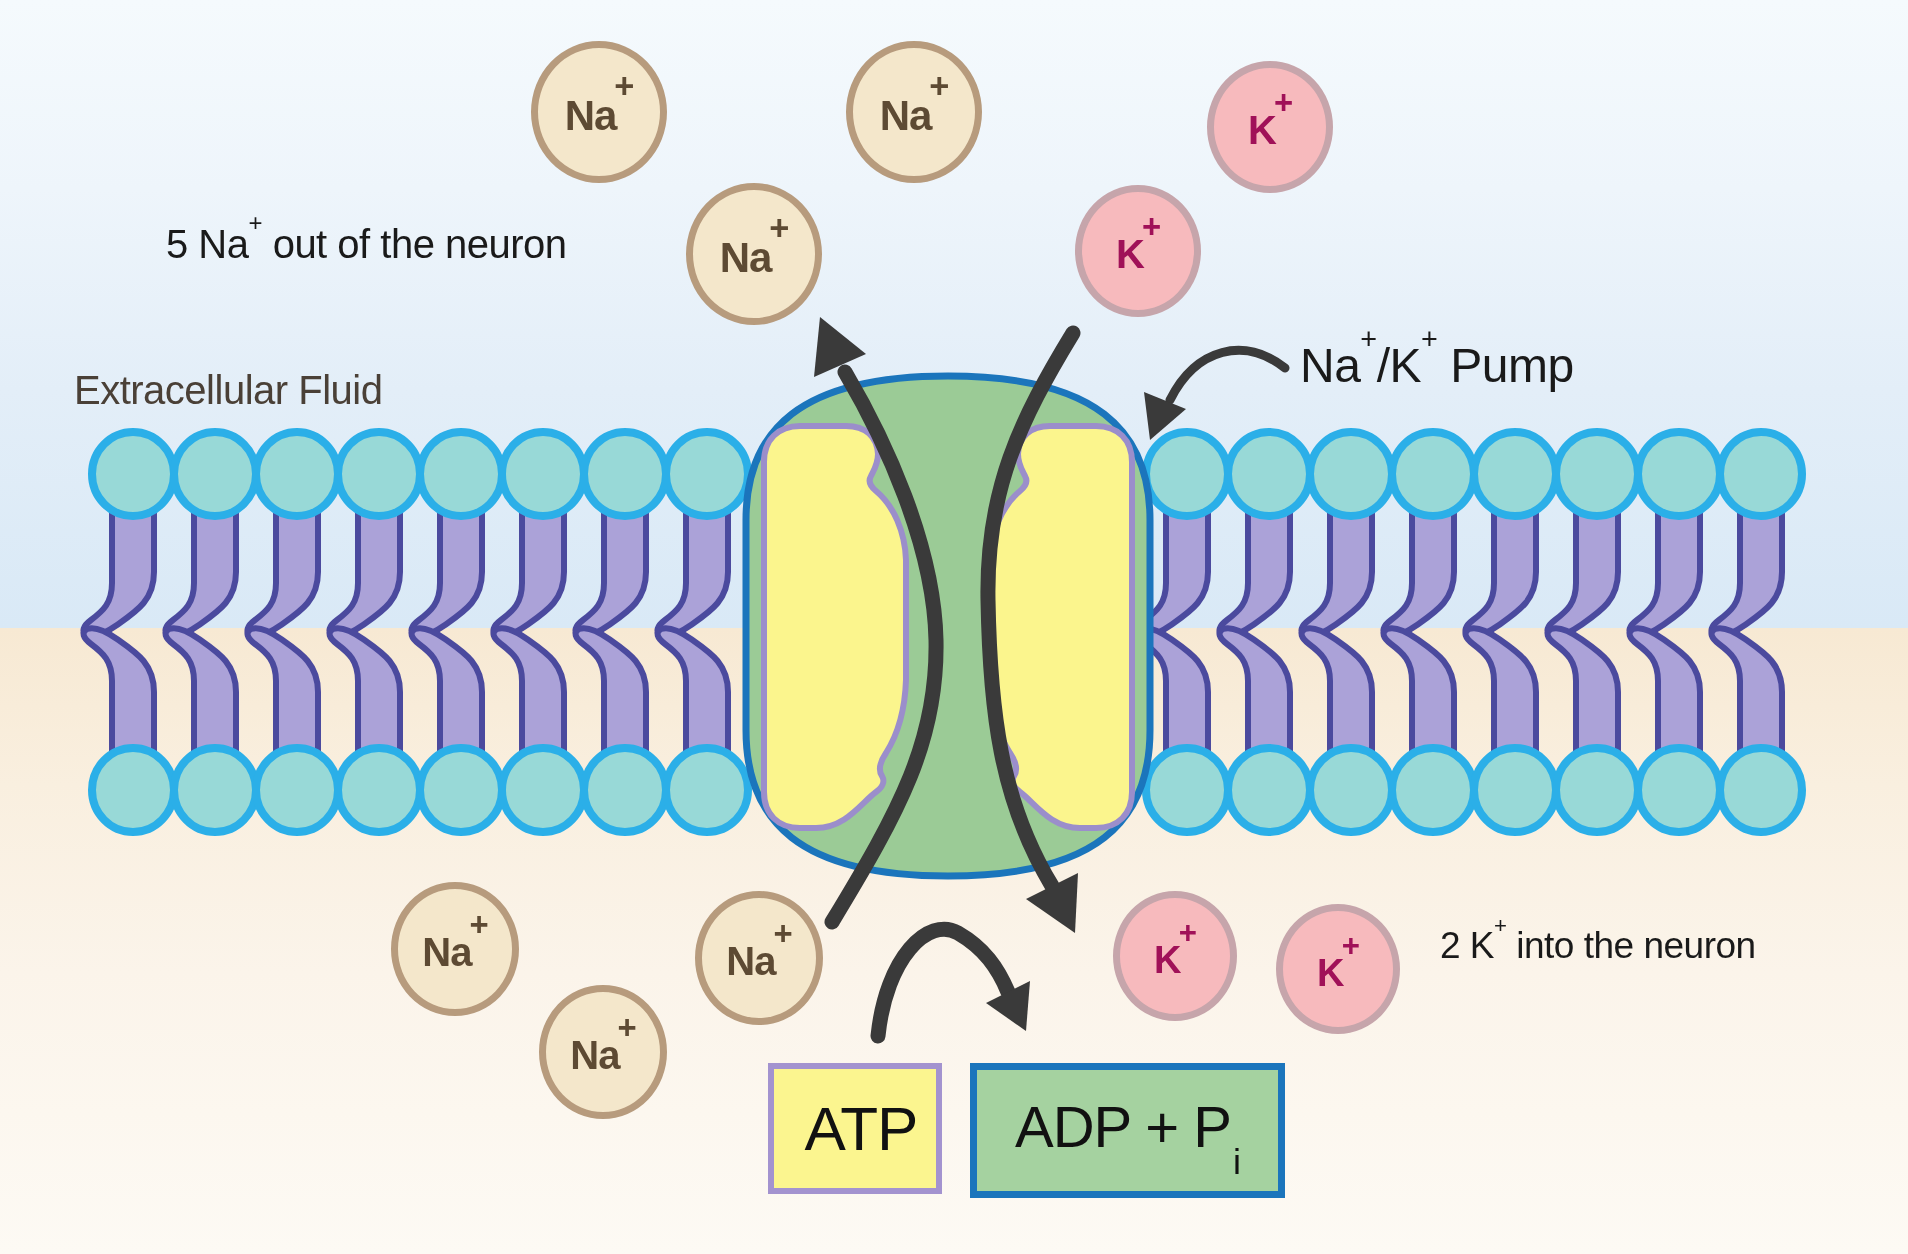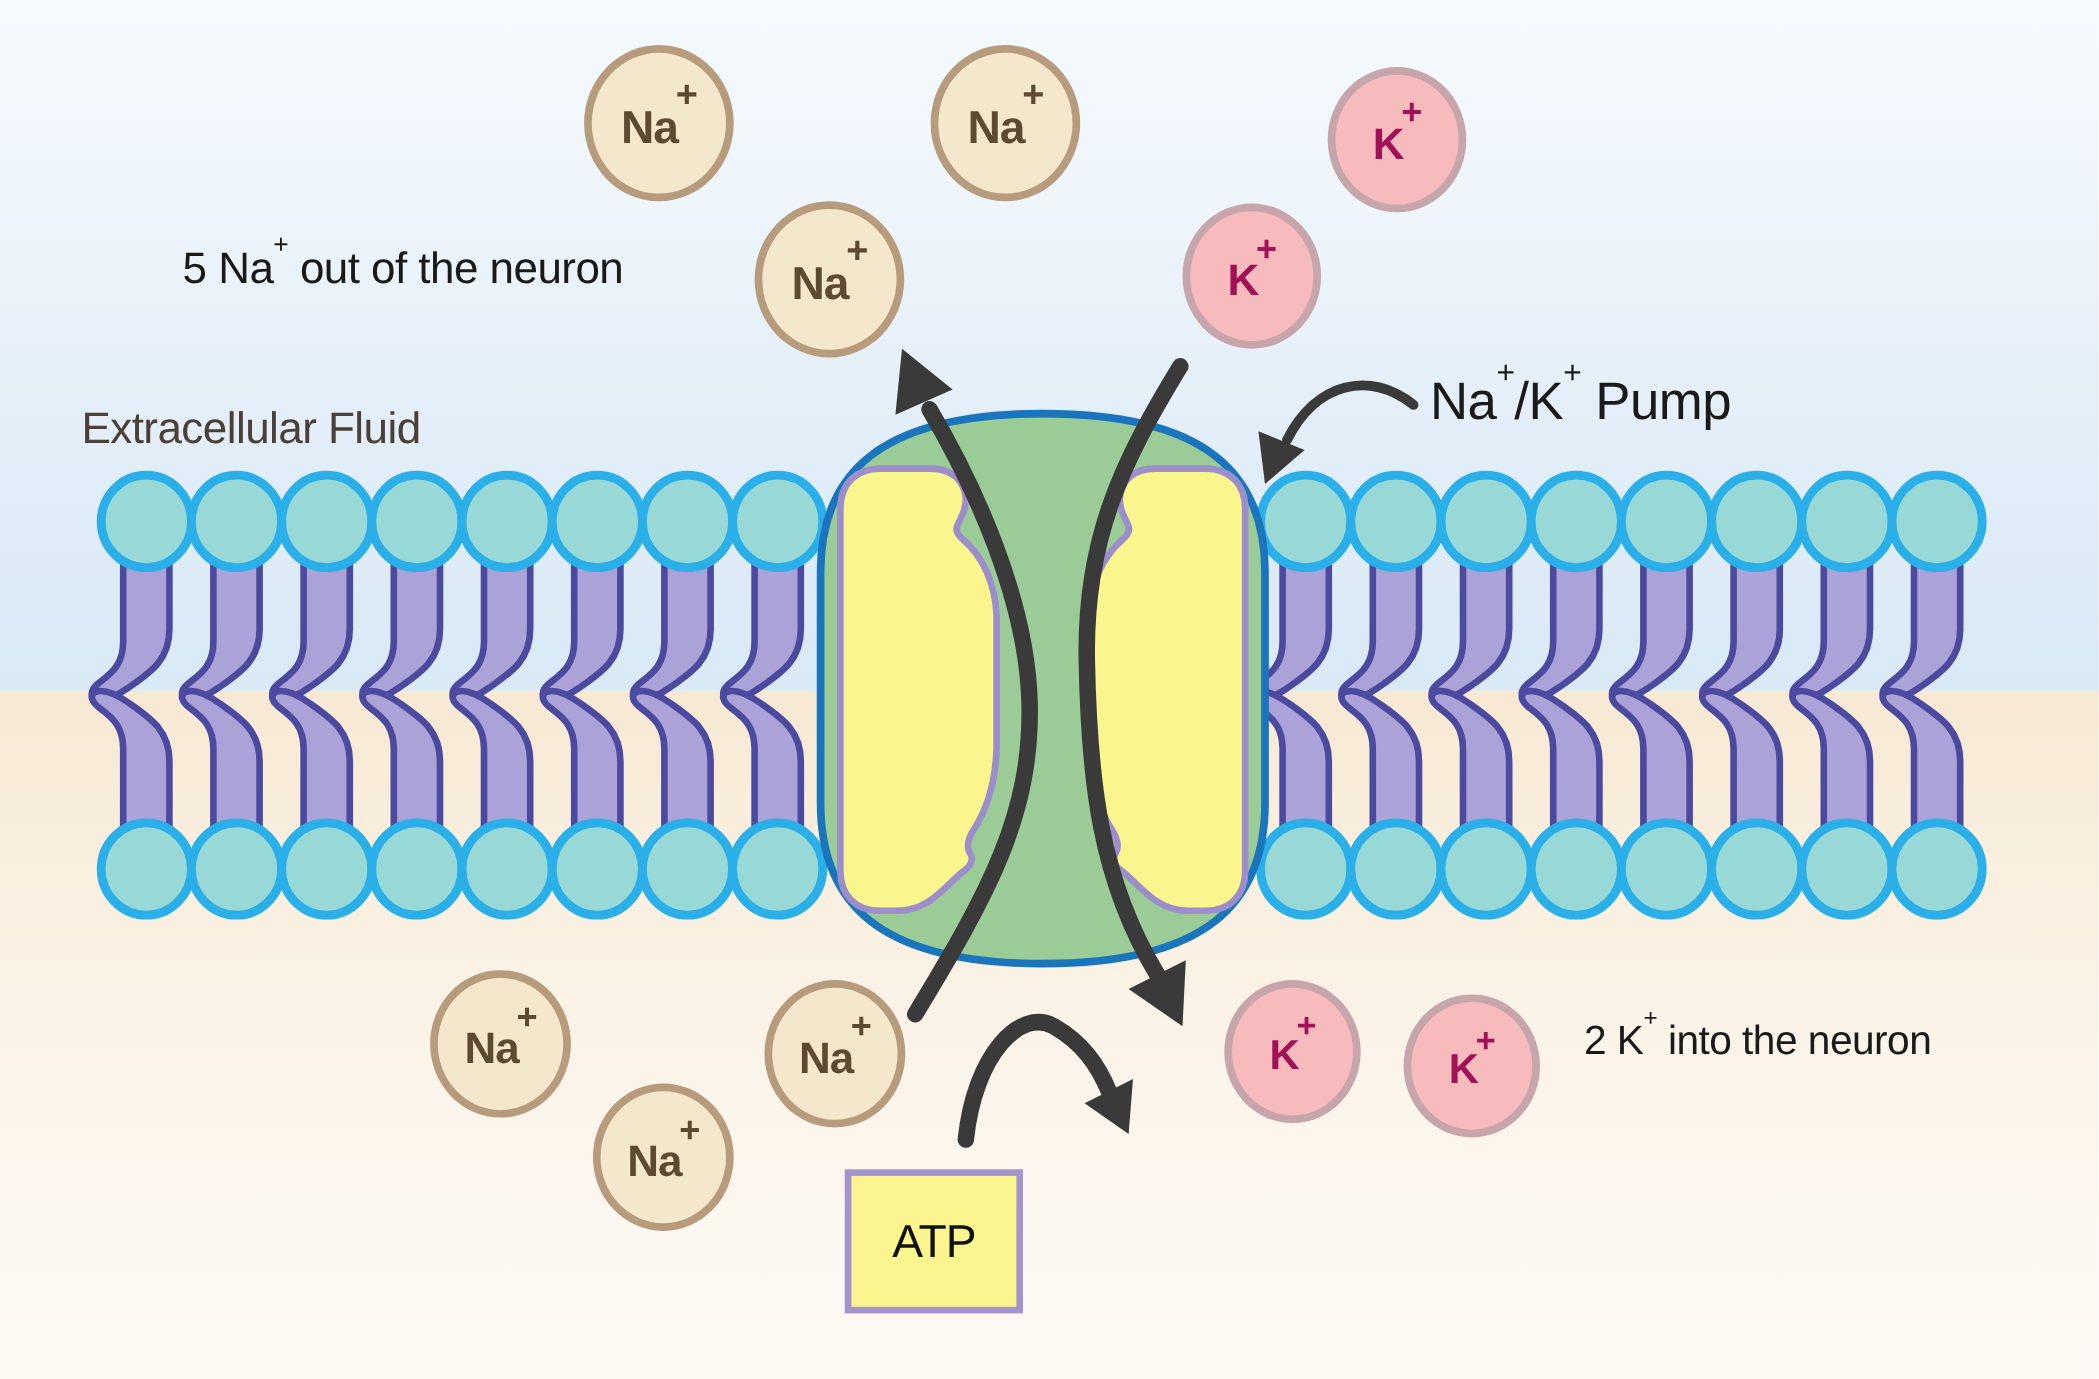--- a/index.html
+++ b/index.html
@@ -40,21 +40,21 @@
   .caption { position:absolute; color:var(--label-dark); white-space:nowrap; letter-spacing:-0.5px; }
   .caption sup { font-size:60%; position:relative; top:-0.55em; }
   .cap-na-out { left:166px; top:222px; font-size:40px; }
   .cap-k-in   { left:1440px; top:925px; font-size:37px; }
   .cap-pump   { left:1300px; top:338px; font-size:48px;text-align:right; }
   .fluid-label { position:absolute; color:var(--fluid-label); font-size:40px; white-space:nowrap; letter-spacing:-0.5px; }
   .lbl-extra { left:74px;  top:368px; }
   .lbl-intra { left:80px;  top:852px; }
   
   .rbox { position:absolute; display:flex; align-items:center; justify-content:center; color:#111; letter-spacing:-1px; }
-  .atp-box { left:768px; top:1063px; width:150px; height:119px; background:var(--atp-fill); border:6px solid var(--atp-stroke); font-size:42px; }
+  .atp-box { left:768px; top:1063px; width:150px; height:119px; background:var(--atp-fill); border:6px solid var(--atp-stroke); font-size:62px;padding-left:12px; }
   .adp-box { left:970px; top:1063px; width:301px; height:121px; background:var(--adp-fill); border:7px solid var(--adp-stroke); font-size:58px; }
   .adp-box sub { font-size:62%; position:relative; top:0.42em; margin-left:2px; }
 </style>
 </head>
 <body>
 
 <div class="stage">
 
   <div class="bg-extracellular"></div>
   <div class="bg-intracellular"></div>
@@ -193,14 +193,17 @@
   <div class="caption cap-pump">
     <span>Na</span><sup>+</sup><span>/K</span><sup>+</sup><span> Pump</span>
   </div>
   <div class="caption cap-k-in">
     <span>2 K</span><sup>+</sup><span> into the neuron</span>
   </div>
 
   <div class="rbox atp-box">
     <span>ATP</span>
   </div>
+  <div class="rbox adp-box">
+    <span><span>ADP + P</span><sub>i</sub></span>
+  </div>
 
 </div>
 
 </body></html>

